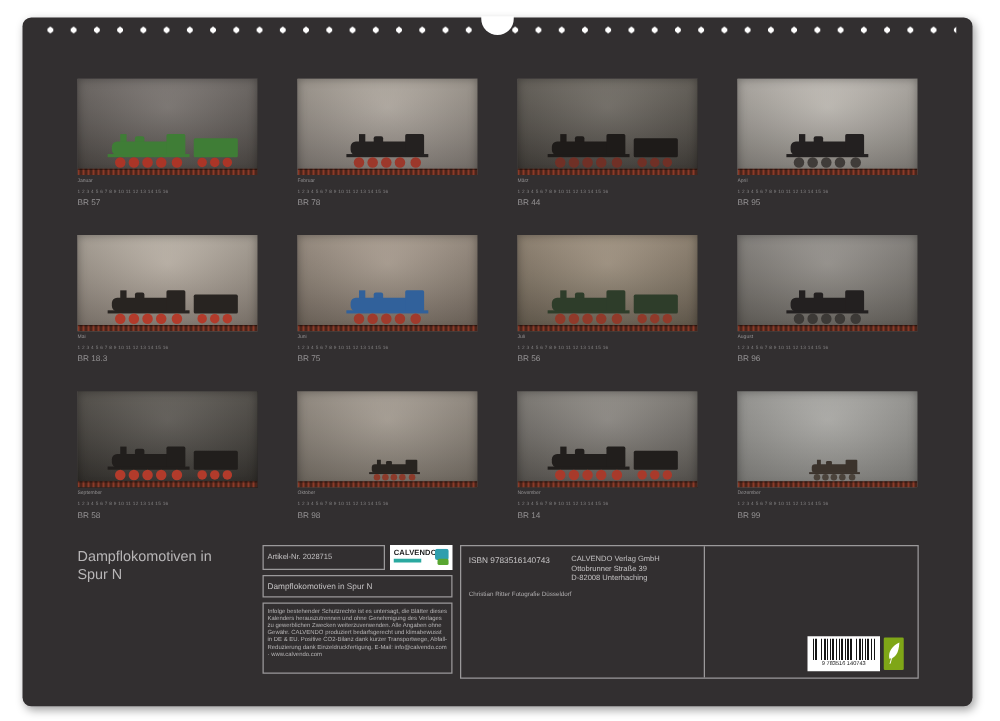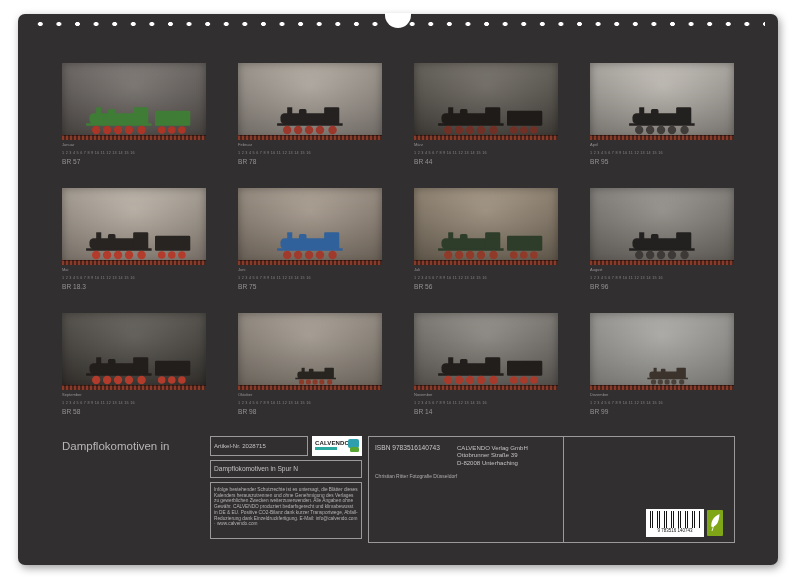--- a/index.html
+++ b/index.html
@@ -452,20 +452,21 @@
       <div class="mini-days tiny">1 2 3 4 5 6 7 8 9 10 11 12 13 14 15 16</div>
 
     </div>
     <div class="tile-label tiny">BR 99</div>
   </div>
       </div>
 
     <div class="footer">
       <div class="f-title">
         <div>Dampflokomotiven in</div>
+        <div>Spur N</div>
       </div>
 
       <div class="f-table">
         <div class="f-row1">
           <div class="artikel-cell">
             <div class="artikel-text tiny">Artikel-Nr. 2028715</div>
           </div>
           <div class="logo-cell">
             <div class="logo-word tiny">CALVENDO</div>
             <div class="logo-bar"></div>

